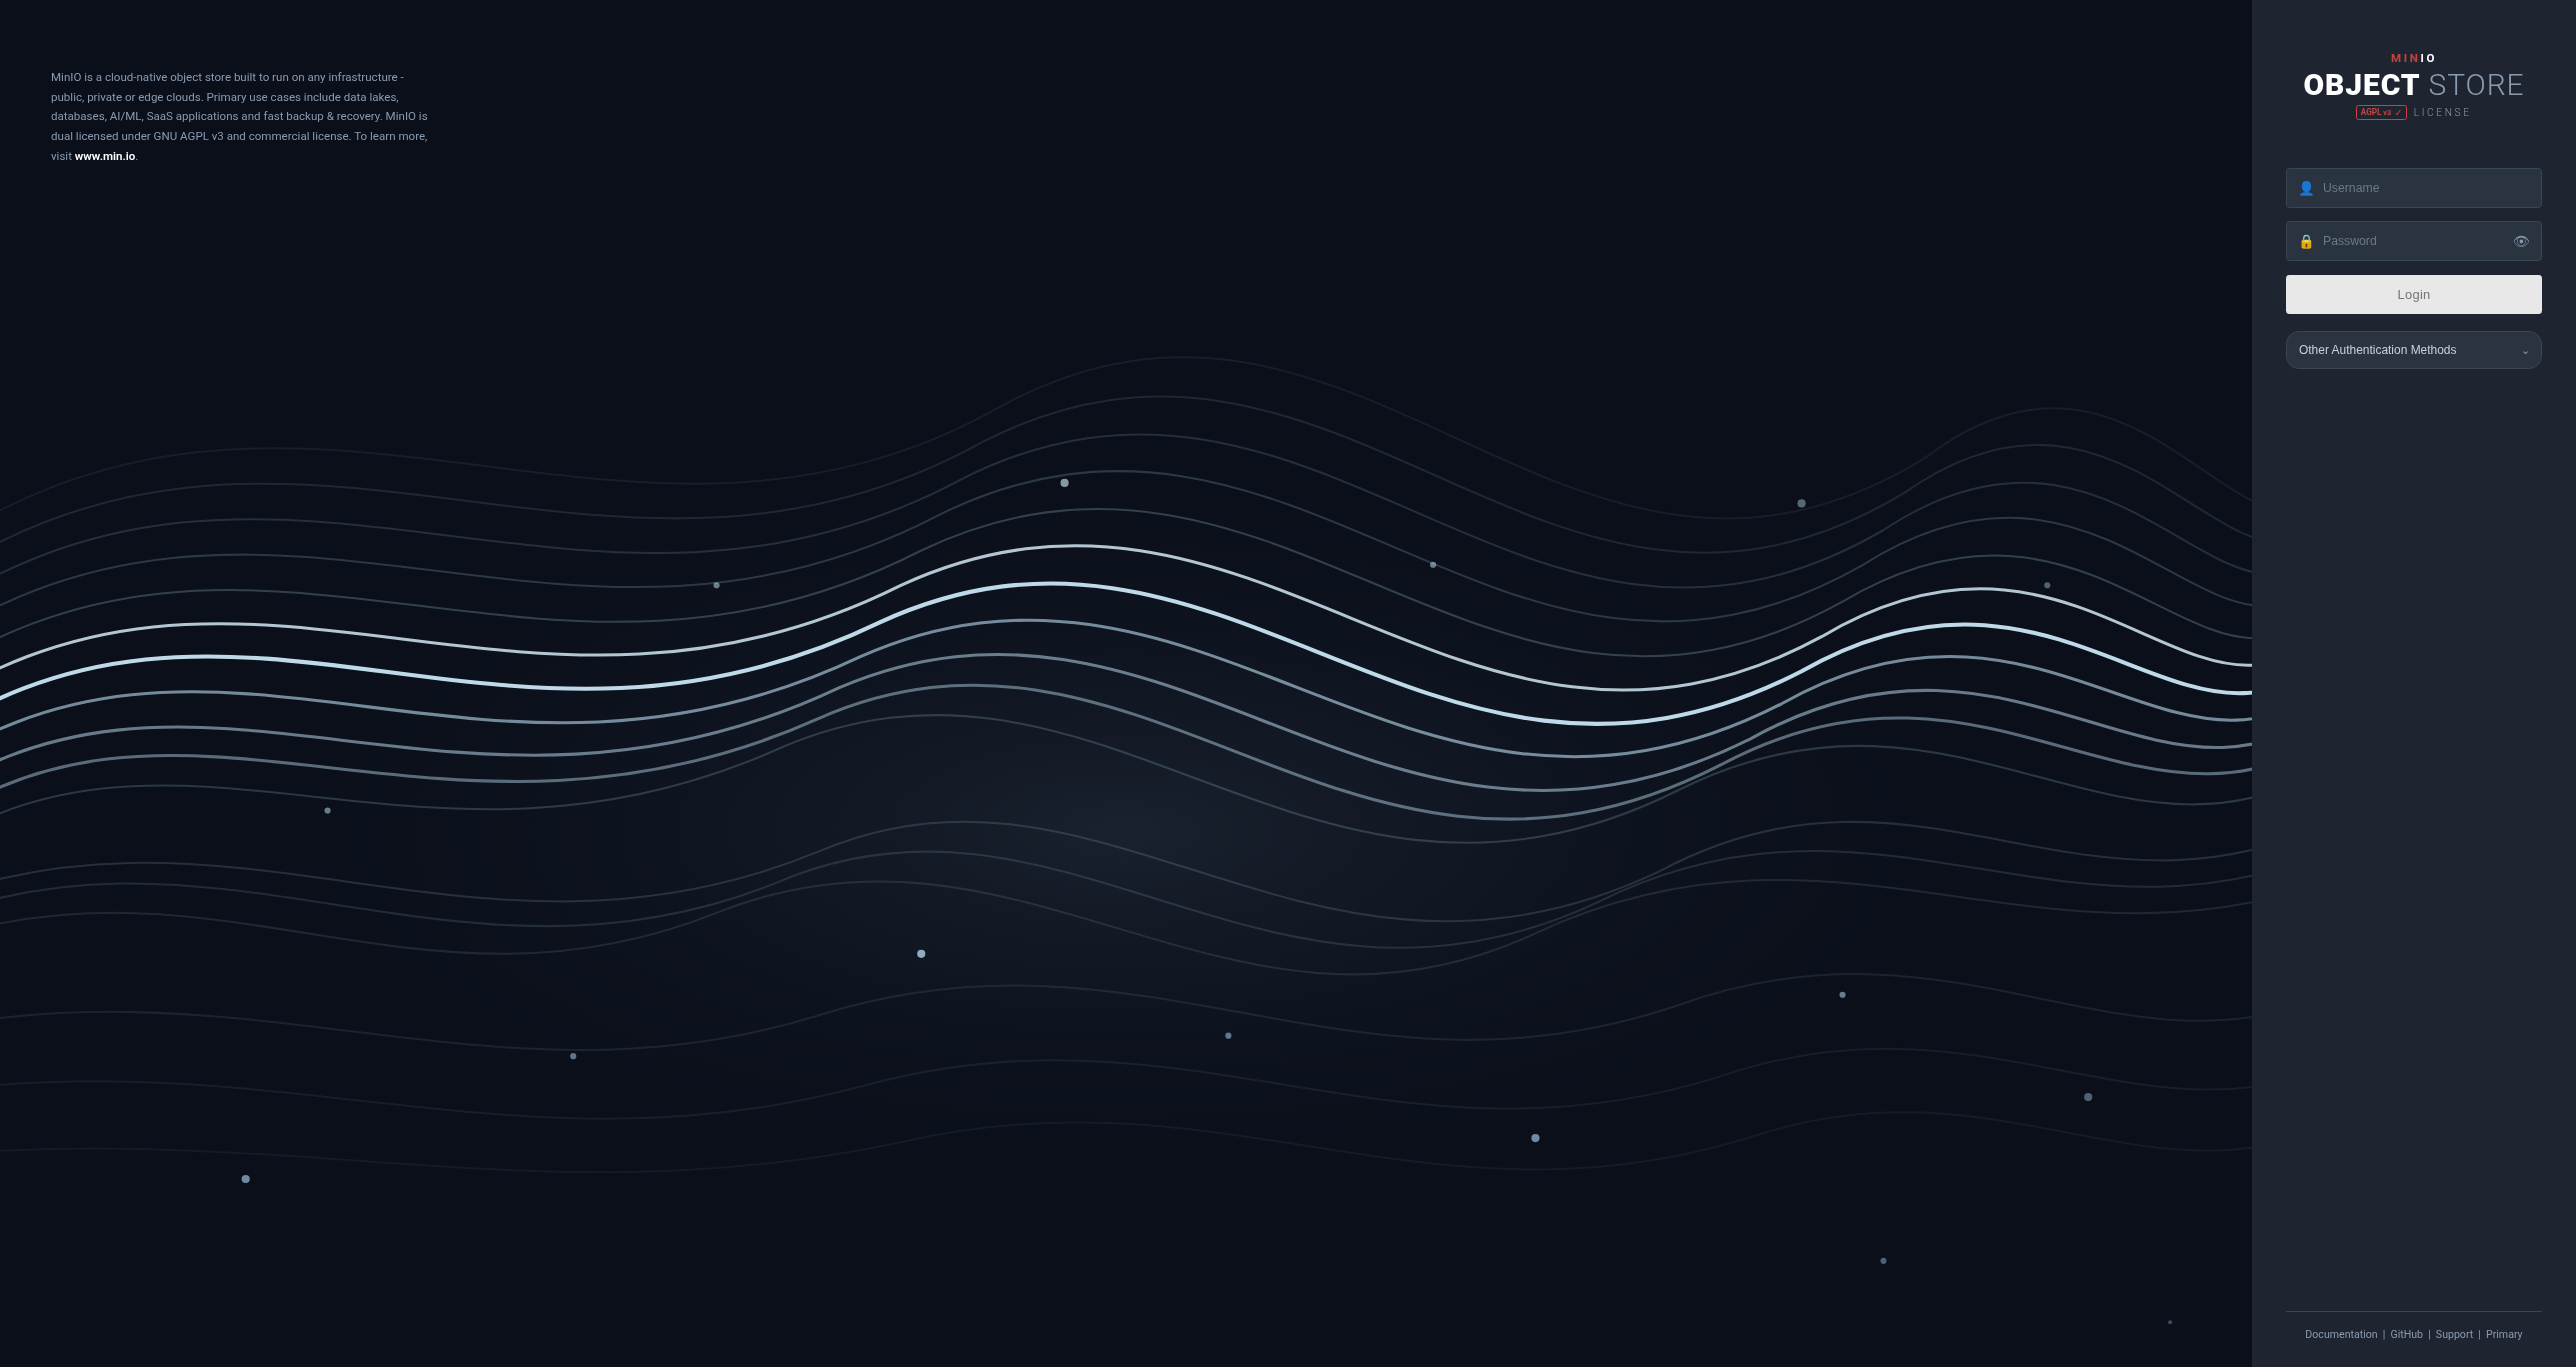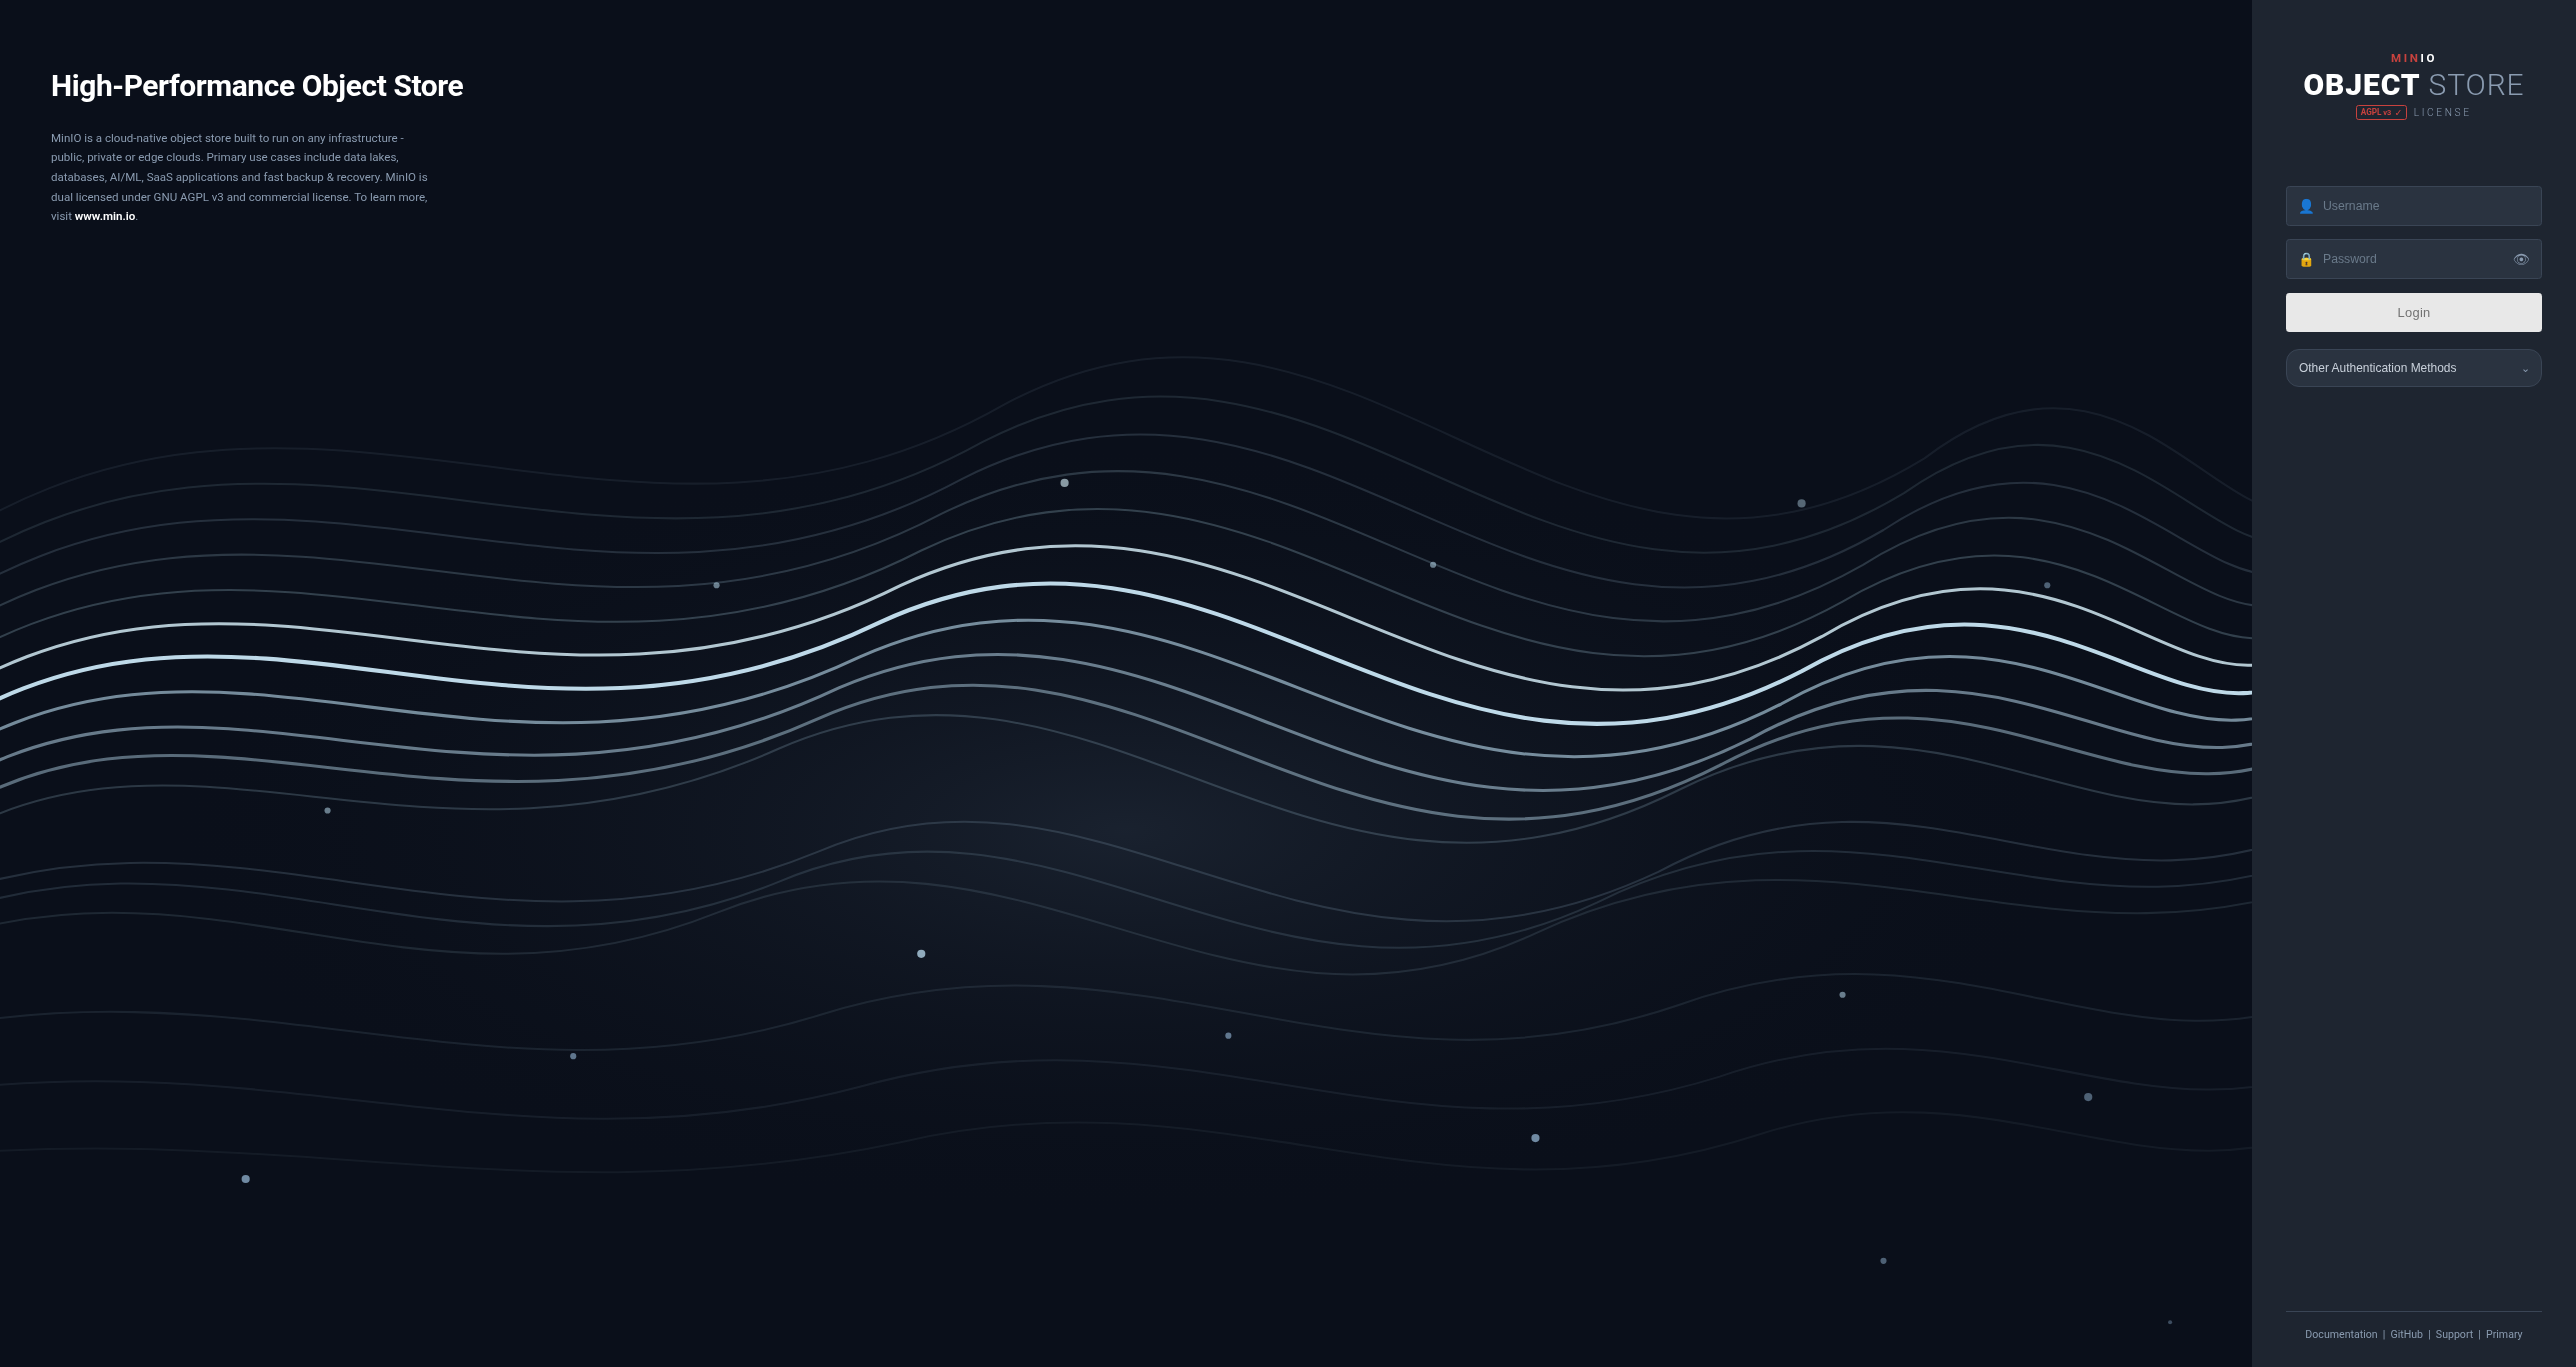--- a/index.html
+++ b/index.html
@@ -85,21 +85,21 @@
     .right-panel-top {
       display: flex;
       flex-direction: column;
       align-items: center;
       width: 100%;
     }
 
     
     .logo-area {
       text-align: center;
-      margin-bottom: 66px;
+      margin-bottom: 48px;
     }
 
     .minio-wordmark {
       display: flex;
       flex-direction: column;
       align-items: center;
     }
 
     .minio-text {
       color: #c8423e;
@@ -301,21 +301,20 @@
       fill: none;
       stroke: rgba(200, 235, 255, 0.7);
       stroke-width: 1.5;
     }
   </style>
 </head>
 <body>
 
 <div class="left-panel">
   <div class="left-panel-content">
-    <h1 class="main-title">High-Performance Object Store</h1>
     <p class="description">
       <span>MinIO is a cloud-native object store built to run on any infrastructure - public, private or edge clouds. Primary use cases include data lakes, databases, AI/ML, SaaS applications and fast backup &amp; recovery. MinIO is dual licensed under GNU AGPL v3 and commercial license. To learn more, visit </span><a href="#">www.min.io</a><span>.</span>
     </p>
   </div>
 
   <div class="wave-container">
     <svg class="wave-svg" viewBox="0 0 1100 600" preserveAspectRatio="xMidYMid slice" xmlns="http://www.w3.org/2000/svg">
       <defs>
         <radialGradient id="waveGlow" cx="50%" cy="50%" r="50%">
           <stop offset="0%" stop-color="rgba(180,220,255,0.3)"></stop>

